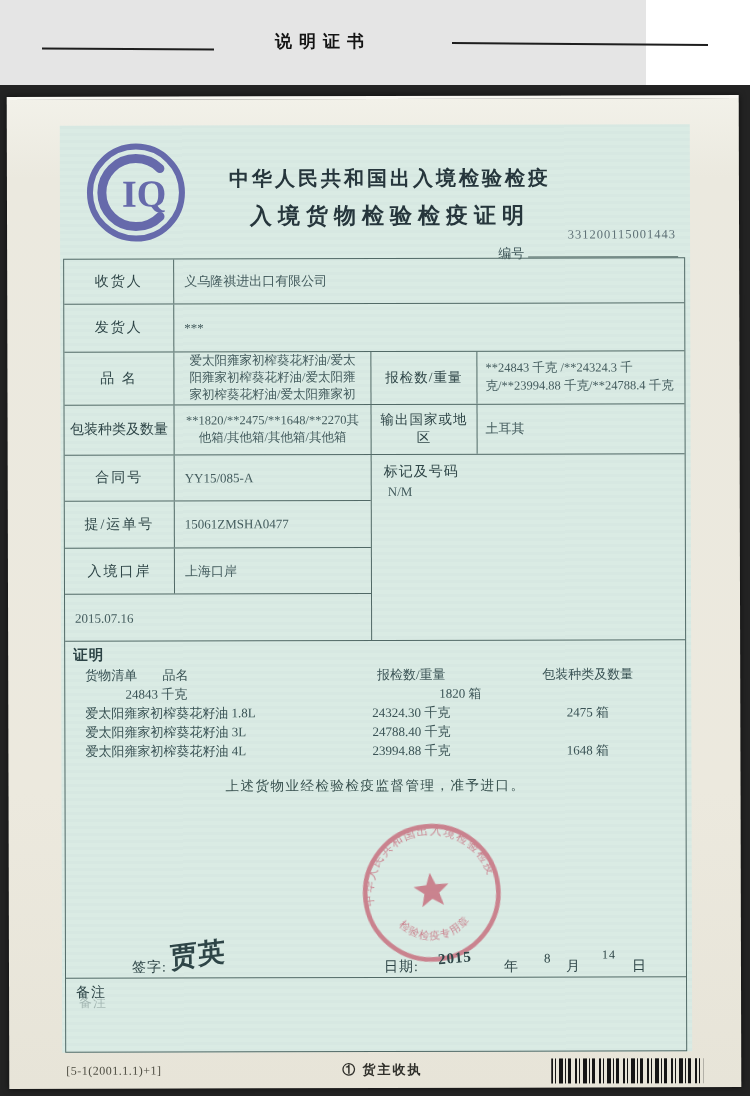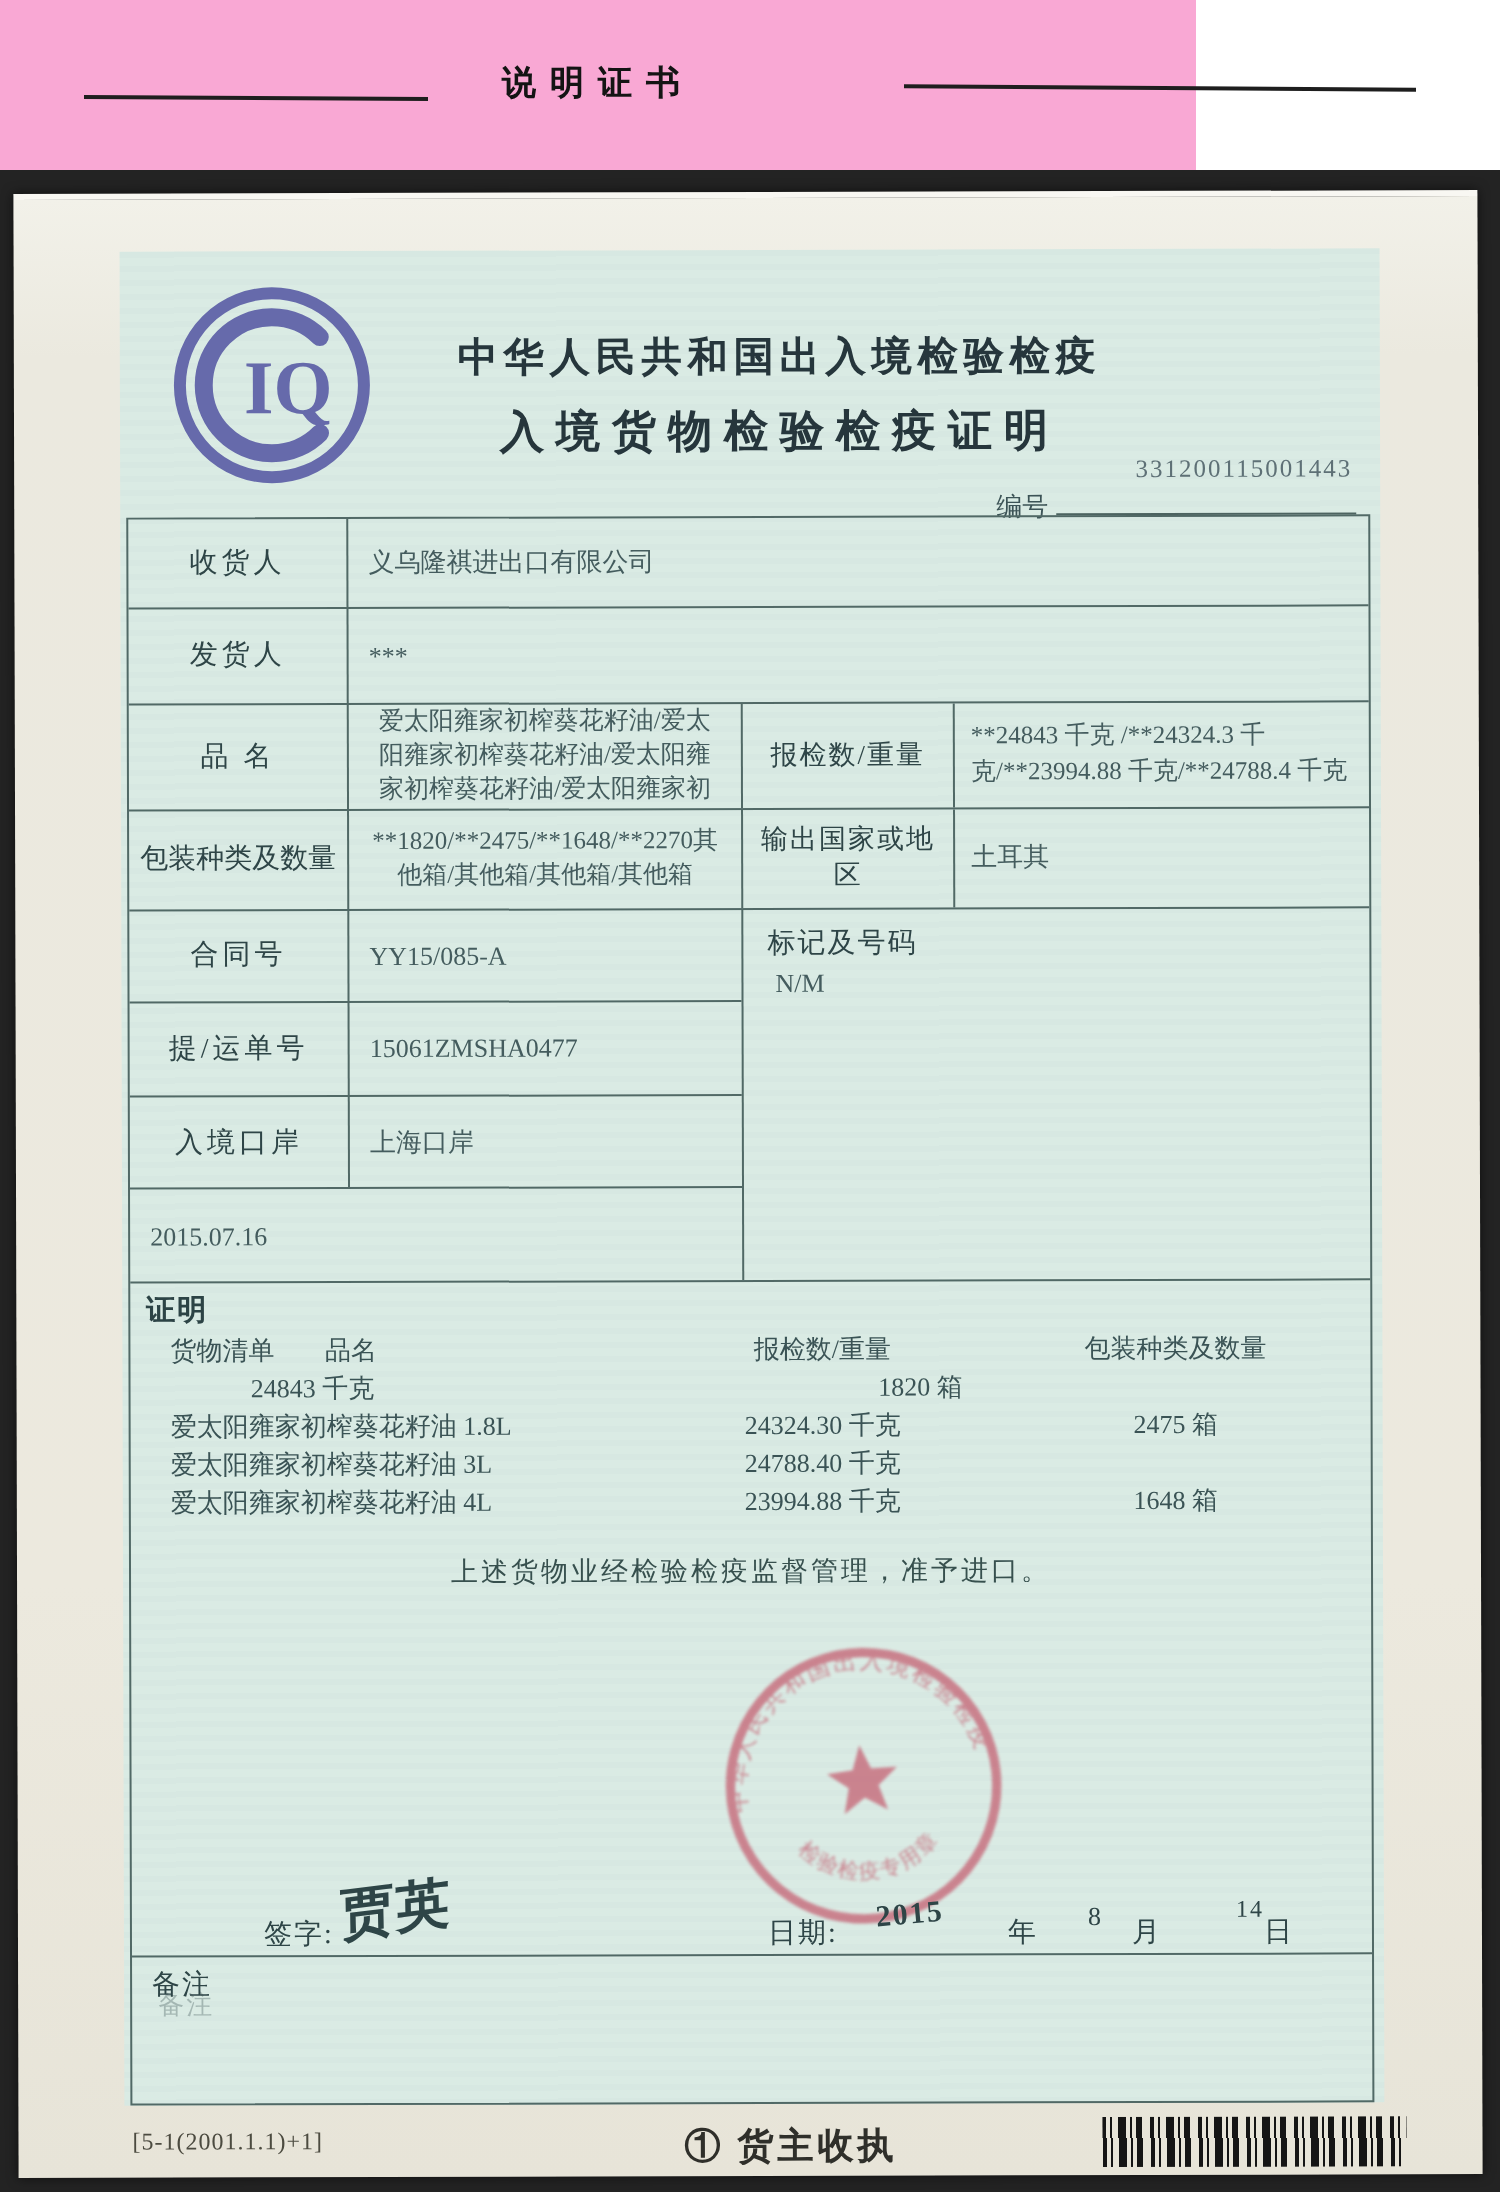--- a/index.html
+++ b/index.html
@@ -1,20 +1,20 @@
 <!DOCTYPE html>
 <html><head>
 <meta charset="utf-8">
 <style>
   * { margin:0; padding:0; box-sizing:border-box; }
   html,body { width:750px; height:1096px; background:#ffffff; overflow:hidden;
     font-family:"Liberation Serif", serif; }
 
   
-  .top-strip { position:relative; width:598px; height:85px; background:#f9a8d4; }
+  .top-strip { position:relative; width:646px; height:85px; background:#e5e5e5; }
   .top-title { position:absolute; left:0; right:0; top:30px; text-align:center;
     font-family:"Liberation Sans", sans-serif; font-size:17px; font-weight:bold;
     letter-spacing:7px; color:#141414; }
   .rule { position:absolute; height:2px; background:#1e1e1e; }
   .rule-left  { left:42px;  width:172px; top:48px; transform:rotate(.3deg); }
   .rule-right { left:452px; width:256px; top:43px; transform:rotate(.4deg); }
 
   
   .photo { position:absolute; left:0; top:85px; width:750px; height:1011px;
     background:#232323; overflow:hidden; }
@@ -87,34 +87,34 @@
   .sig-label { left:66px; top:6px; }
   .signature { left:104px; top:-16px; font-size:27px; font-weight:bold; color:#1c1c1c;
     transform:rotate(-7deg) skewX(-6deg); letter-spacing:3px;
     font-family:"Liberation Sans", sans-serif; }
   .date-label { left:318px; top:6px; }
   .yr  { left:372px; top:-2px; font-size:15px; font-weight:bold; color:#4a4f58;
     transform:rotate(-5deg); }
   .yru { left:438px; top:6px; }
   .mo  { left:478px; top:-1px; font-size:13px; color:#3f444c; }
   .mou { left:500px; top:6px; }
-  .dy  { left:552px; top:-4px; font-size:12px; color:#3f444c; }
+  .dy  { left:536px; top:-4px; font-size:12px; color:#3f444c; }
   .dyu { left:566px; top:6px; }
 
   
   .remark-label { position:absolute; left:10px; top:5px; font-size:14px;
     letter-spacing:1px; color:#2e4547; }
   .remark-ghost { position:absolute; left:13px; top:15px; font-size:13px;
     letter-spacing:1px; color:#2e4547; opacity:.3; }
 
   
   .footer { position:absolute; left:53px; right:38px; top:960px; height:30px;
     font-size:12px; color:#4c4b40; }
   .form-code { position:absolute; left:4px; top:4px; letter-spacing:.5px; }
-  .copy-label { position:absolute; left:280px; top:2px; font-size:18px; font-weight:bold;
+  .copy-label { position:absolute; left:280px; top:2px; font-size:13px; font-weight:bold;
     letter-spacing:2px; color:#2f2f2a; }
   .barcode-wrap { position:absolute; right:0px; top:0px; width:152px; text-align:center; }
   .barcode { width:152px; height:25px;
     background:repeating-linear-gradient(90deg,
       #151515 0 2px, transparent 2px 4px, #151515 4px 5px, transparent 5px 8px,
       #151515 8px 12px, transparent 12px 14px, #151515 14px 15px, transparent 15px 17px,
       #151515 17px 20px, transparent 20px 24px); }
   .barcode-text { font-size:11px; color:#2c2c2c; letter-spacing:1px; margin-top:16px; }
 </style>
 </head>

